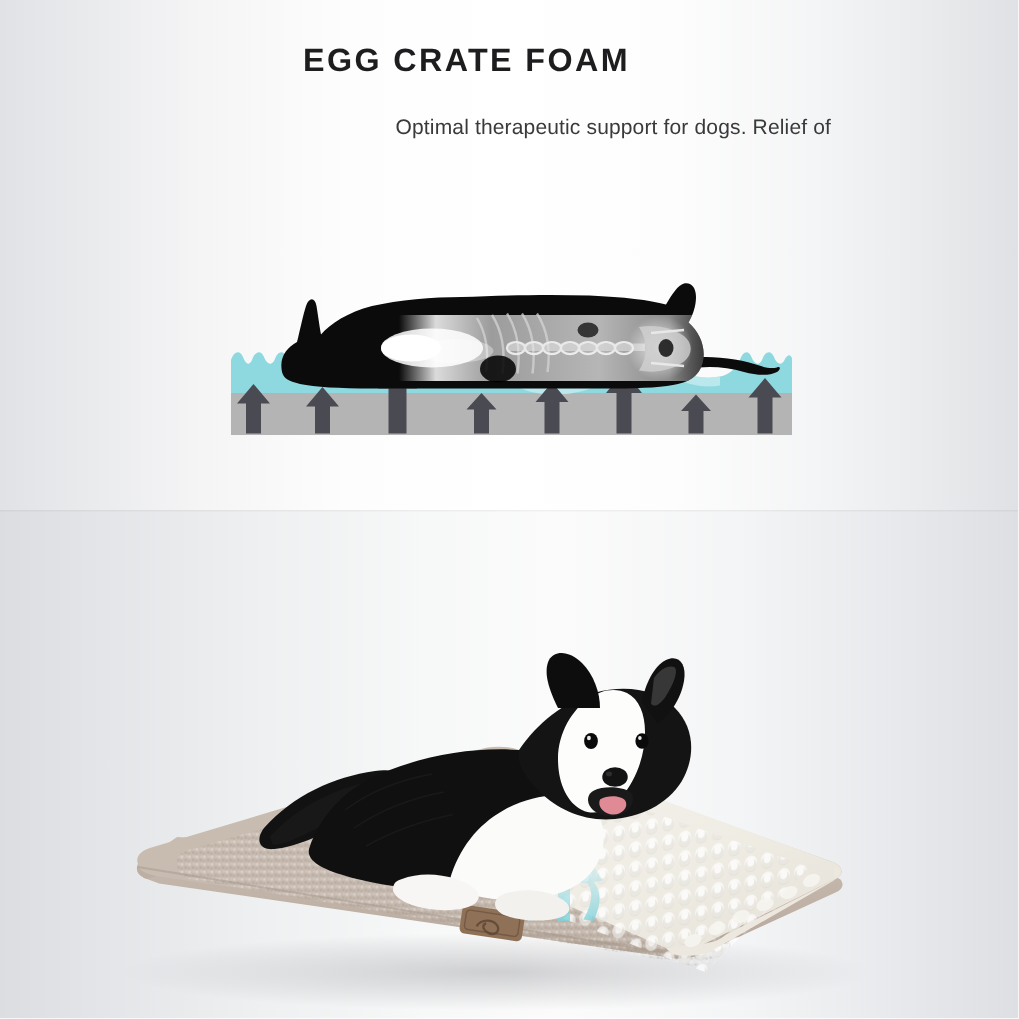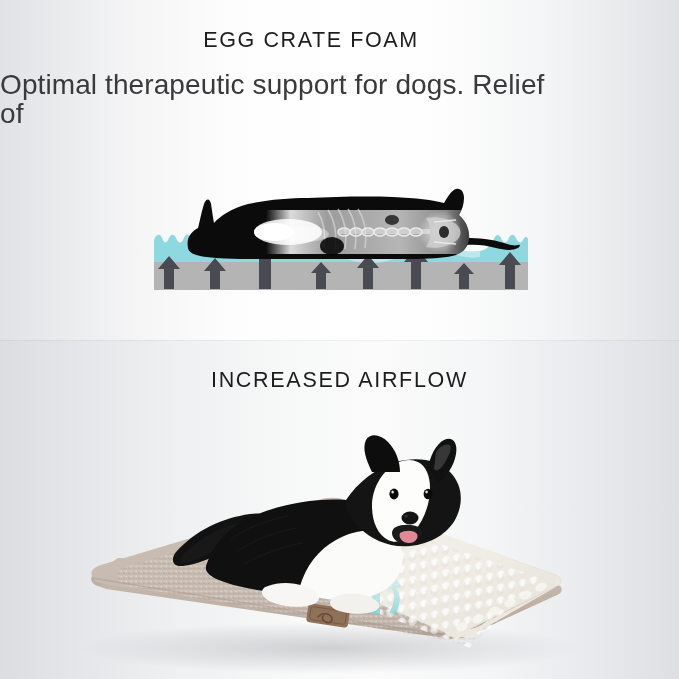--- a/index.html
+++ b/index.html
@@ -14,25 +14,25 @@
   #panel-top{
     position:absolute; left:0; top:0; width:679px; height:340px;
     background:
       linear-gradient(to right,
         #e1e2e5 0%, #e9eaec 8%, #f5f5f6 20%, #fdfdfd 34%,
         #ffffff 50%, #fdfdfd 66%, #f4f5f6 80%, #e9eaec 92%, #e0e1e4 100%);
     overflow:hidden;
   }
   #panel-title-1{
     position:absolute; top:28px; left:0; width:622px; text-align:center;
-    font-size:21.5px; letter-spacing:1.6px; color:#1d1d1f; font-weight:400;
+    font-size:21.5px; letter-spacing:1.6px; color:#1d1d1f; font-weight:700;
   }
   #panel-sub-1{
-    position:absolute; top:70px; left:0; width:554px; text-align:left;
-    font-size:28px; line-height:29px; color:#3a3a3c; font-weight:300;
+    position:absolute; top:70px; left:0; width:554px; text-align:right;
+    font-size:14px; line-height:29px; color:#3a3a3c; font-weight:300;
     letter-spacing:.1px;
   }
   #panel-sub-1 .l{ display:block; }
 
   
   #diagram{
     position:absolute; left:148px; top:176px; width:386px; height:120px;
   }
   #diagram svg{ display:block; }
 
@@ -202,21 +202,20 @@
           </g>
           <ellipse cx="155" cy="58" rx="26" ry="8" fill="#ffffff" opacity=".35"></ellipse>
         </g>
       </g>
     </svg>
   </div>
 </div>
 
 <div id="panel-bottom">
 
-  <div id="panel-title-2">INCREASED AIRFLOW</div>
 
   <div id="photo">
     <svg width="679" height="289" viewBox="0 0 679 289" xmlns="http://www.w3.org/2000/svg">
       <defs>
         <linearGradient id="bedTop" x1="0" y1="0" x2="1" y2="1">
           <stop offset="0%" stop-color="#cabdb1"></stop>
           <stop offset="45%" stop-color="#c7bab0"></stop>
           <stop offset="100%" stop-color="#bfb2a7"></stop>
         </linearGradient>
         <linearGradient id="bedSide" x1="0" y1="0" x2="0" y2="1">

